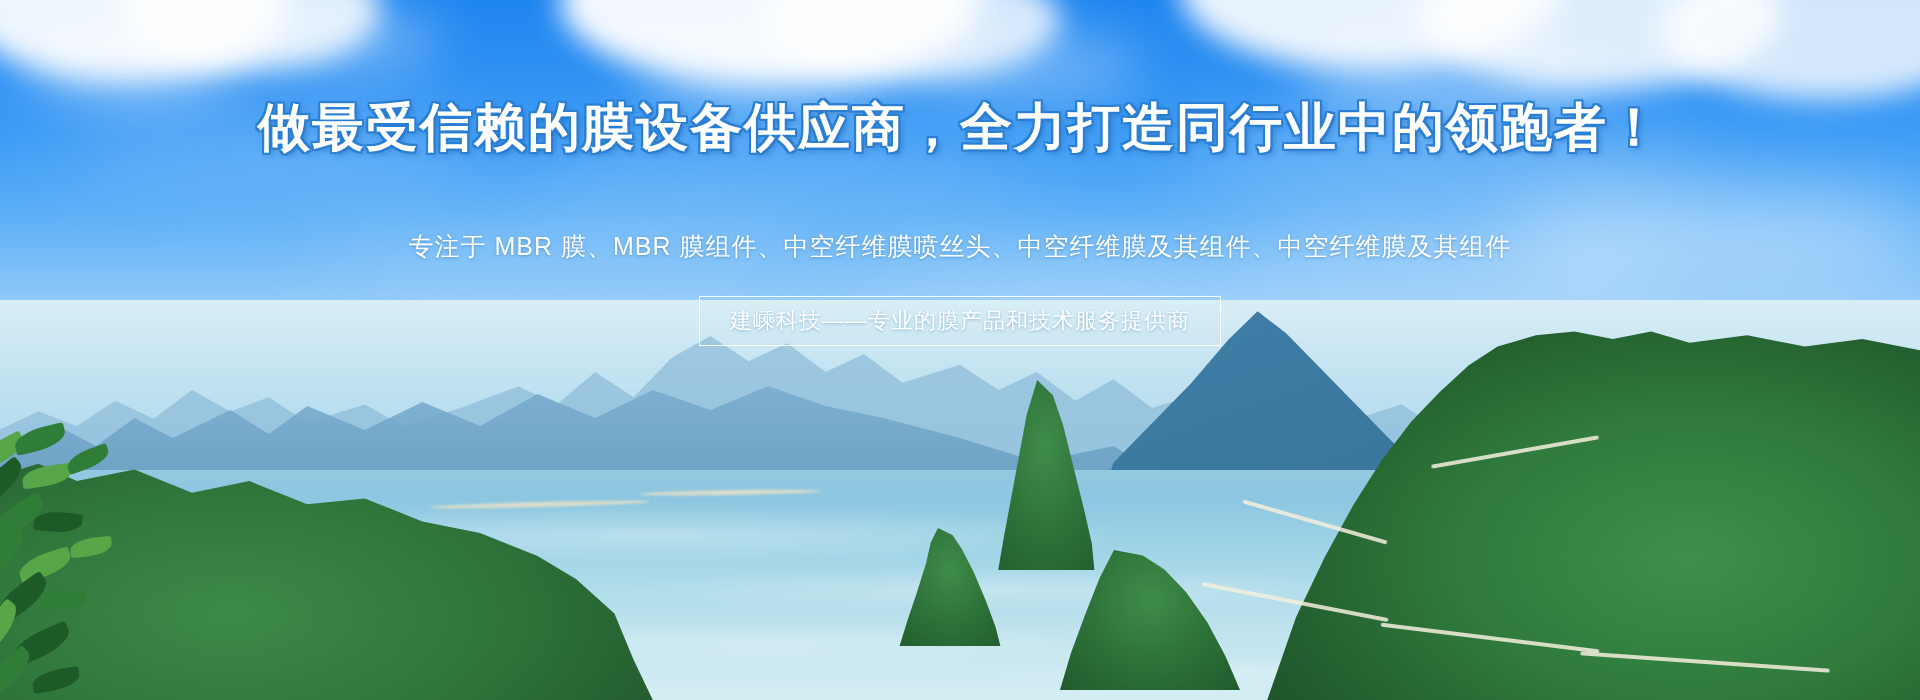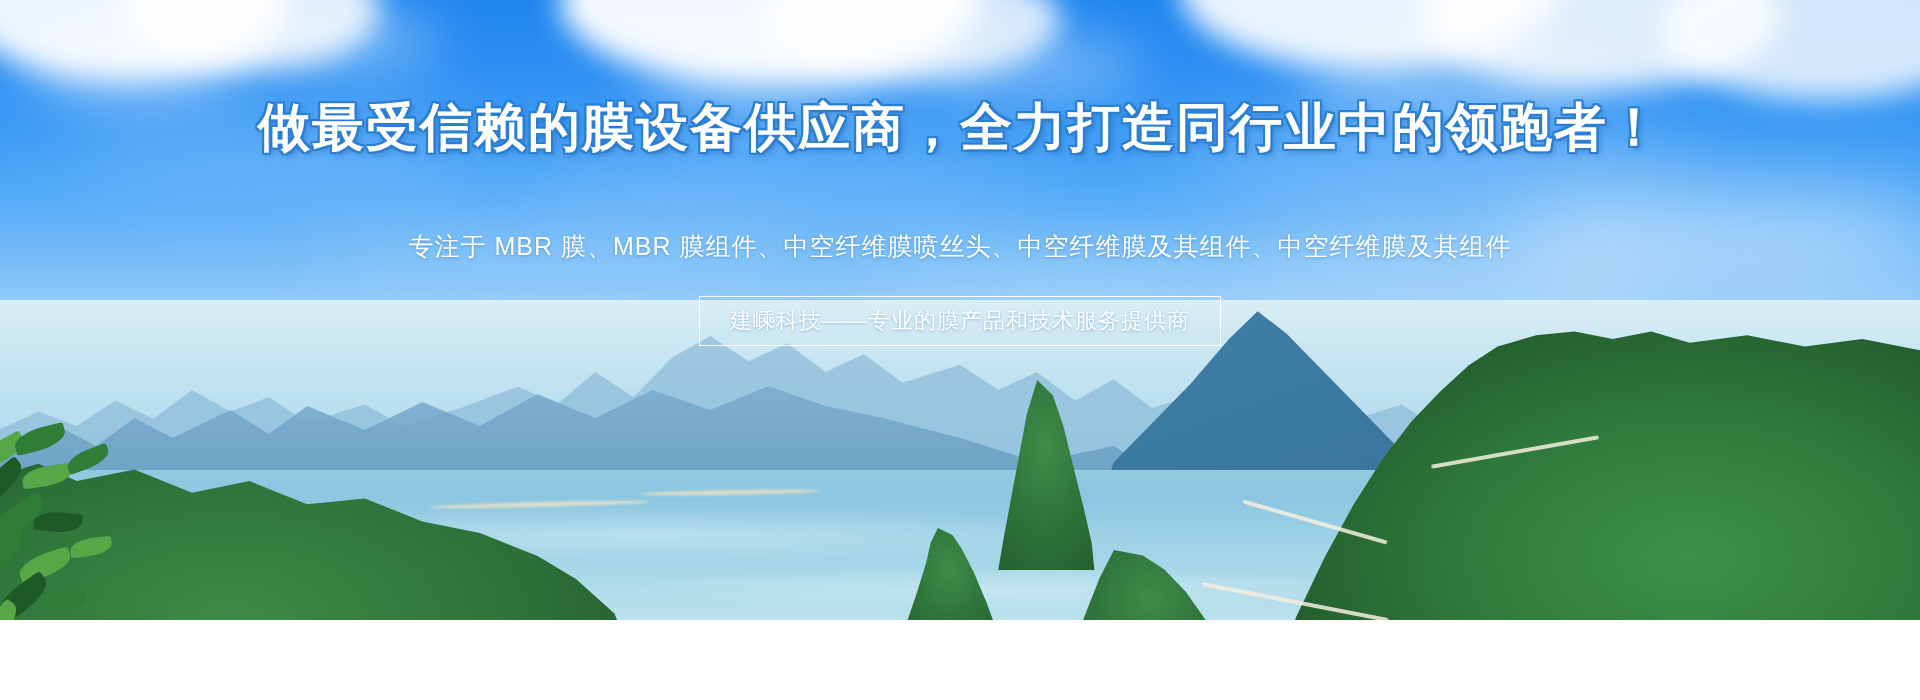--- a/index.html
+++ b/index.html
@@ -7,21 +7,21 @@
     padding: 0;
     background: #ffffff;
   }
   body {
     font-family: "Liberation Sans", "DejaVu Sans", sans-serif;
   }
 
   .banner {
     position: relative;
     width: 1920px;
-    height: 620px;
+    height: 700px;
     overflow: hidden;
     background: #2f92f0;
   }
 
   
   .sky {
     position: absolute;
     left: 0; top: 0;
     width: 1920px;
     height: 420px;

